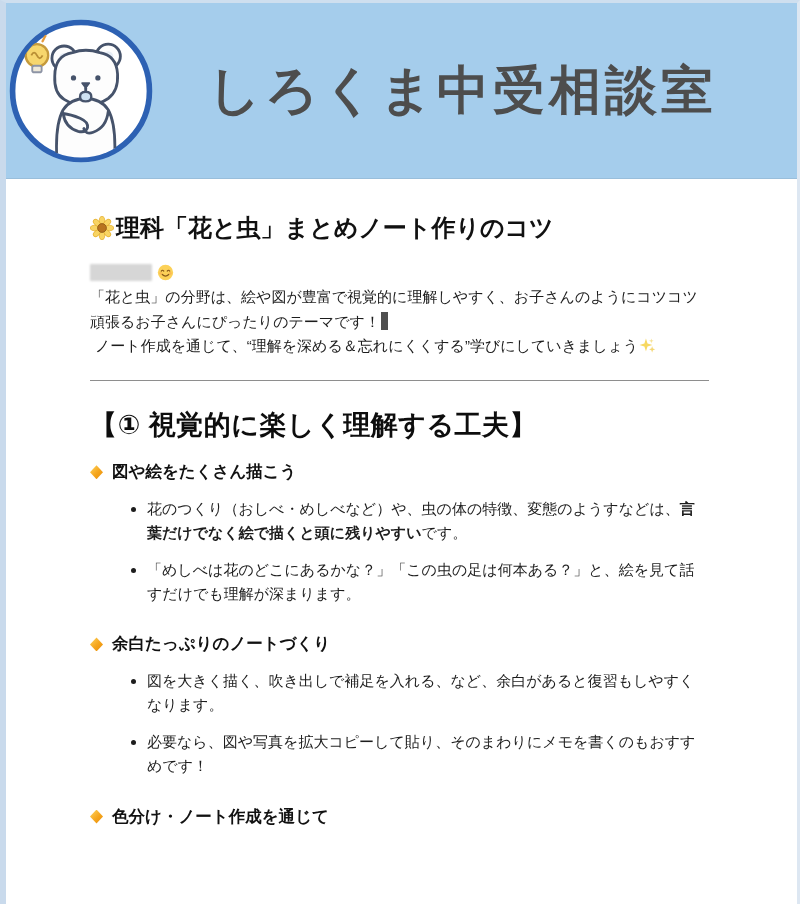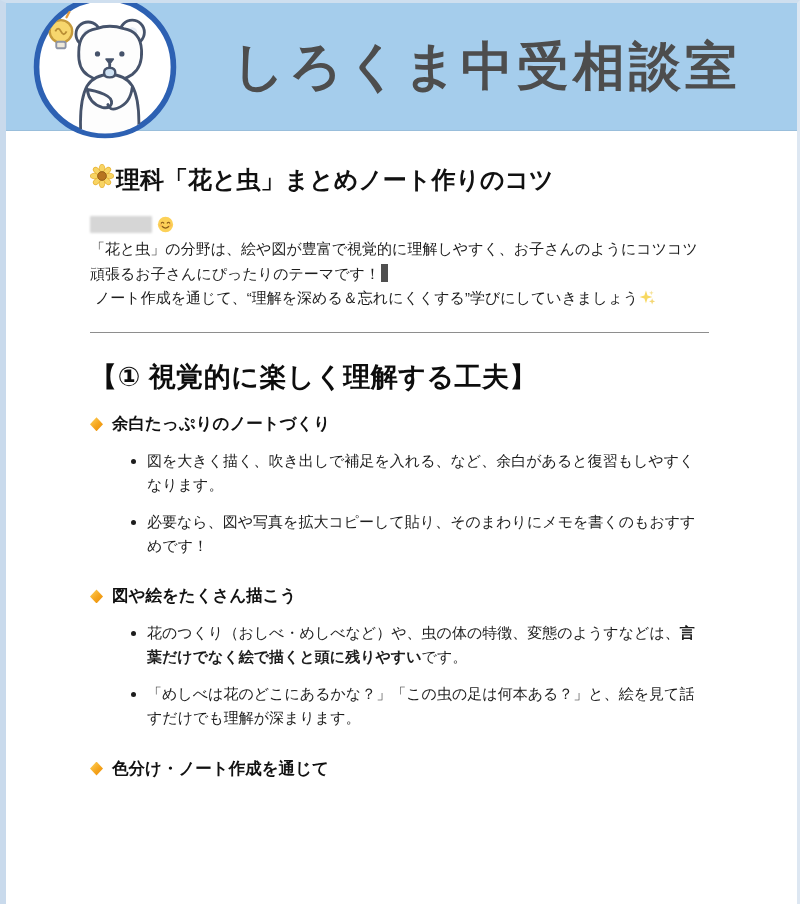--- a/index.html
+++ b/index.html
@@ -9,40 +9,39 @@
     background: #ffffff;
     border-top: 3px solid #cfdfef;
     border-left: 6px solid #c9daec;
     border-right: 3px solid #dde7f2;
     font-family: "Liberation Sans", "DejaVu Sans", sans-serif;
     color: #1d1d1d;
   }
 
   
   .site-header {
-    height: 128px;
+    height: 176px;
     background: #a5cdec;
     display: flex; align-items: center;
-    padding-left: 24px;
     border-bottom: 1px solid rgba(0,0,0,0.07);
   }
   .logo-badge { width: 150px; height: 150px; flex: 0 0 auto; }
   .site-title {
     margin-left: 52px;
     font-size: 52px; font-weight: 700; letter-spacing: 4px;
     color: #4d4d4d;
     white-space: nowrap;
   }
 
   
   .content { padding: 0 88px 0 84px; }
   .article-title {
     margin: 33px 0 0 0;
     font-size: 24px; font-weight: 700; color: #111;
-    display: flex; gap: 2px;
+    display: flex; align-items: center; gap: 2px;
   }
   .intro {
     margin: 17px 0 0 0;
     font-size: 15px; line-height: 1.62; color: #1d1d1d;
   }
   .redacted {
     display: inline-block; width: 62px; height: 17px;
     background: #d6d6d6; border-radius: 1px;
     filter: blur(1.3px); vertical-align: -3px; margin-right: 4px;
   }
@@ -162,36 +161,36 @@
       </svg>
   </p>
 
   <hr class="divider">
 
   <h2 class="section-heading">【① 視覚的に楽しく理解する工夫】</h2>
 
   <section class="subsection">
     <h3>
       <span class="diamond-icon"></span>
-      <span>余白たっぷりのノートづくり</span>
+      <span>図や絵をたくさん描こう</span>
     </h3>
     <ul>
-      <li><span>図を大きく描く、吹き出しで補足を入れる、など、余白があると復習もしやすくなります。</span><strong></strong><span></span></li>
-      <li><span>必要なら、図や写真を拡大コピーして貼り、そのまわりにメモを書くのもおすすめです！</span><strong></strong><span></span></li>
+      <li><span>花のつくり（おしべ・めしべなど）や、虫の体の特徴、変態のようすなどは、</span><strong>言葉だけでなく絵で描くと頭に残りやすい</strong><span>です。</span></li>
+      <li><span>「めしべは花のどこにあるかな？」「この虫の足は何本ある？」と、絵を見て話すだけでも理解が深まります。</span><strong></strong><span></span></li>
     </ul>
   </section>
 
   <section class="subsection">
     <h3>
       <span class="diamond-icon"></span>
-      <span>図や絵をたくさん描こう</span>
+      <span>余白たっぷりのノートづくり</span>
     </h3>
     <ul>
-      <li><span>花のつくり（おしべ・めしべなど）や、虫の体の特徴、変態のようすなどは、</span><strong>言葉だけでなく絵で描くと頭に残りやすい</strong><span>です。</span></li>
-      <li><span>「めしべは花のどこにあるかな？」「この虫の足は何本ある？」と、絵を見て話すだけでも理解が深まります。</span><strong></strong><span></span></li>
+      <li><span>図を大きく描く、吹き出しで補足を入れる、など、余白があると復習もしやすくなります。</span><strong></strong><span></span></li>
+      <li><span>必要なら、図や写真を拡大コピーして貼り、そのまわりにメモを書くのもおすすめです！</span><strong></strong><span></span></li>
     </ul>
   </section>
 
   <section class="subsection">
     <h3>
       <span class="diamond-icon"></span>
       <span>色分け・ノート作成を通じて</span>
     </h3>
   </section>
 

